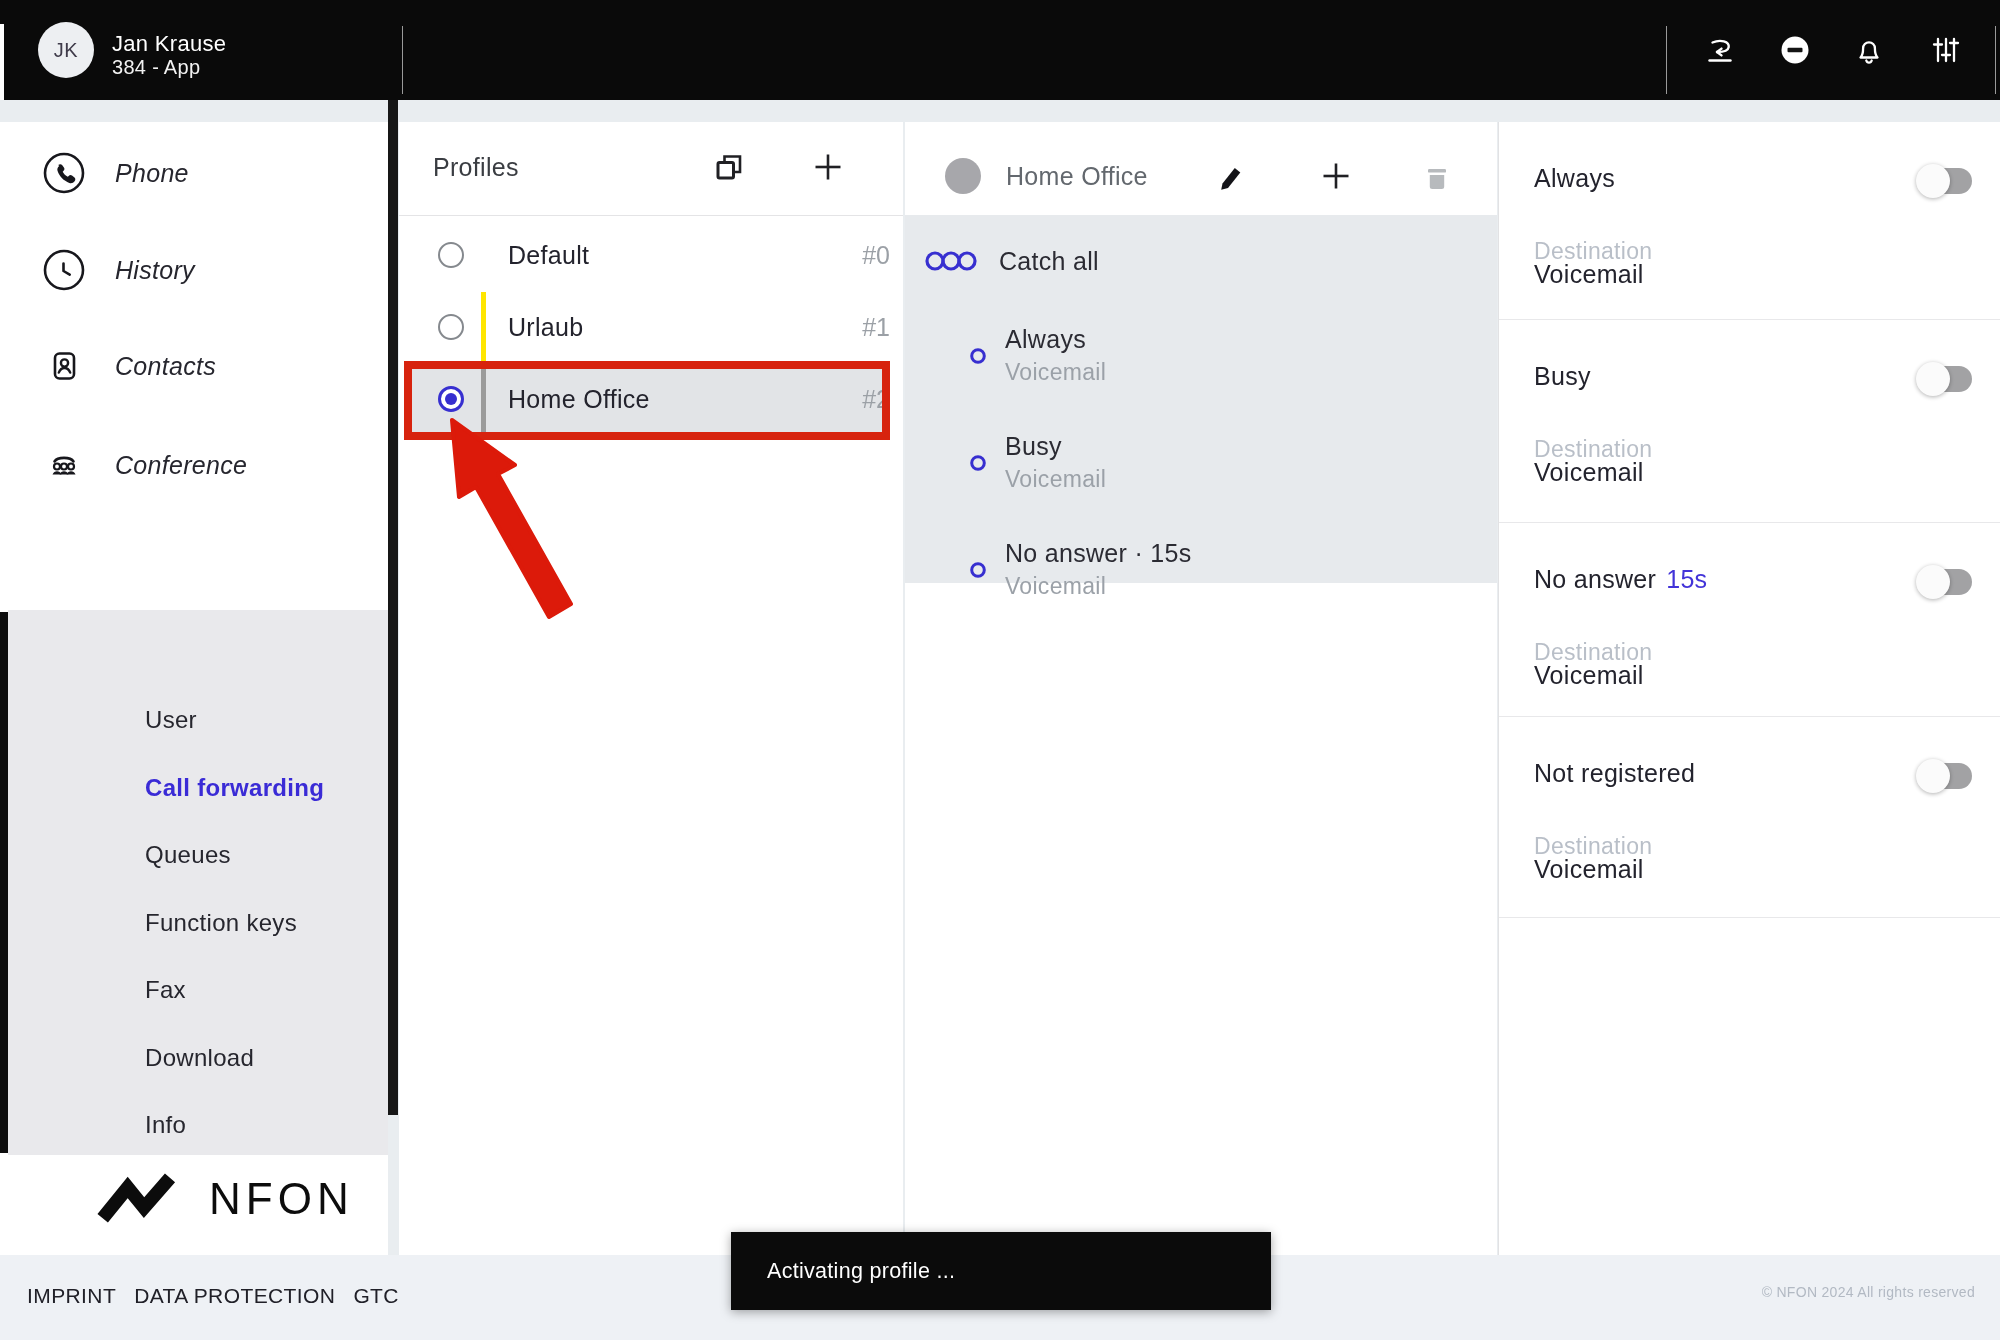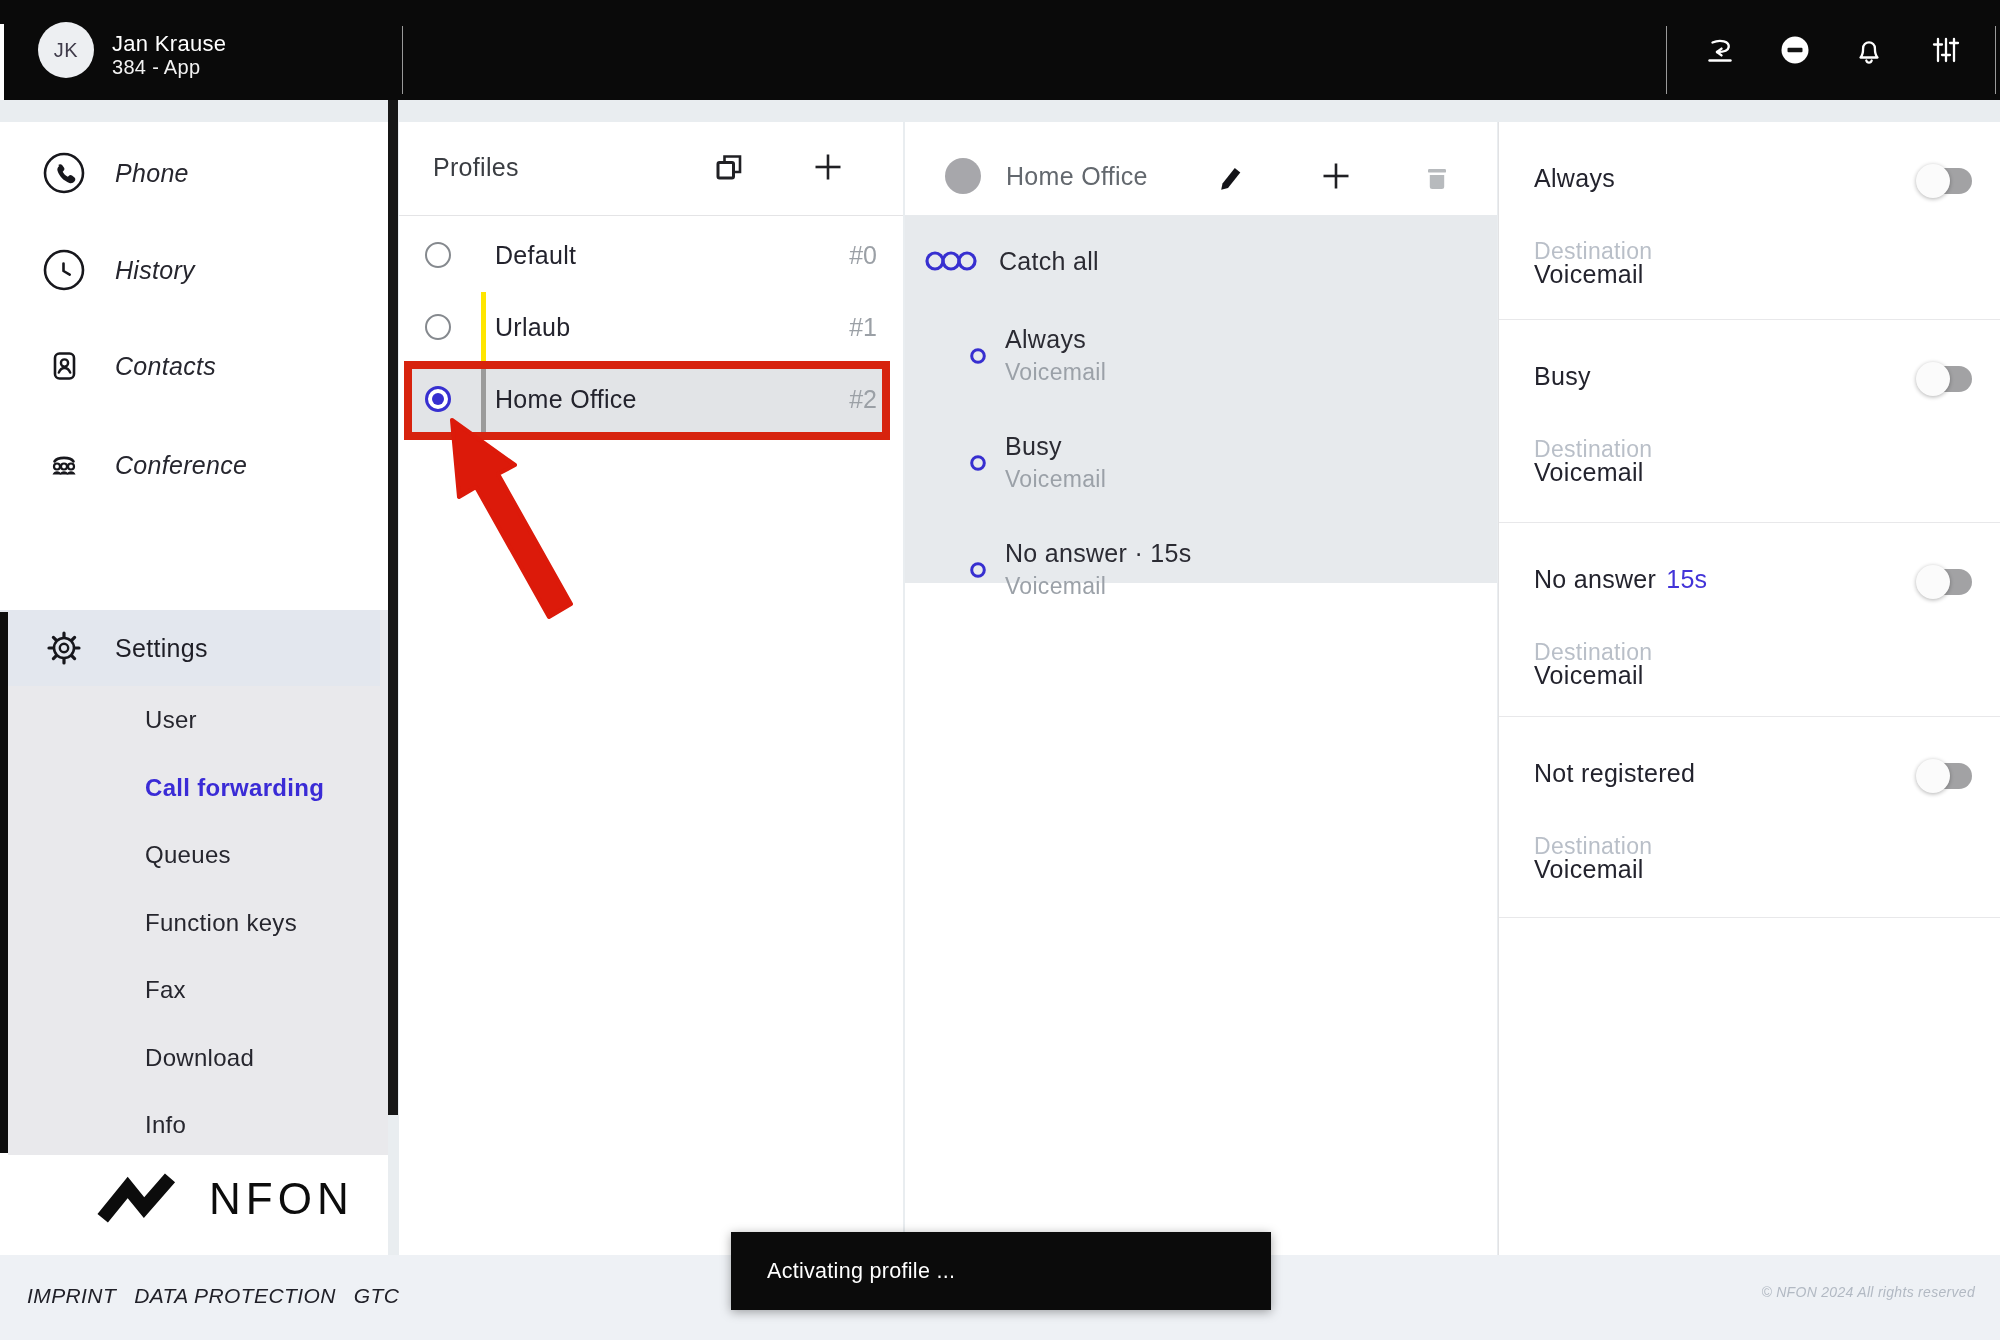--- a/index.html
+++ b/index.html
@@ -31,21 +31,21 @@
   .sub-item.active{color:#3a2bd6;font-weight:bold;}
   .logo-wrap{left:95px;top:1050px;display:flex;align-items:center;gap:14px;}
   .logo-text{font-size:44px;color:#0c0c0c;letter-spacing:5px;}
   .scrollbar-right{left:388px;top:100px;width:10px;height:1015px;background:#171717;z-index:6;}
   .scrollbar-left{left:0;top:612px;width:8px;height:541px;background:#0d0d0d;z-index:7;}
   
   .profiles-col{left:399px;top:122px;width:504px;height:1133px;background:#ffffff;}
   .col-header-title{font-size:25px;letter-spacing:.3px;color:#3a3d42;line-height:30px;}
   .hdr-btn{width:36px;height:36px;cursor:pointer;}
   .hdr-divider{left:0;width:504px;top:93px;height:1px;background:#e4e4e6;}
-  .profile-row{left:0;width:504px;height:72px;display:flex;align-items:center;padding:0 26px;box-sizing:border-box;cursor:pointer;}
+  .profile-row{left:13px;width:504px;height:72px;display:flex;align-items:center;padding:0 26px;box-sizing:border-box;cursor:pointer;}
   .profile-row .pname{margin-left:44px;font-size:25px;color:#23232d;letter-spacing:.3px;}
   .profile-row .pnum{margin-left:auto;font-size:25px;color:#9ba0a6;}
   .radio{width:26px;height:26px;border:2.5px solid #85898e;border-radius:50%;box-sizing:border-box;background:#fff;flex:0 0 auto;}
   .radio.sel{border:3px solid #372fd0;position:relative;}
   .radio.sel::after{content:"";position:absolute;inset:4px;background:#372fd0;border-radius:50%;}
   .marker-bar{width:5px;z-index:2;}
   .row-highlight{left:406px;top:366px;width:484px;height:70px;background:#e2e4e7;z-index:1;}
   .profile-row.z{position:absolute;z-index:3;background:transparent;}
   
   .anno-box{left:404px;top:361px;width:486px;height:79px;border:8px solid #d7230e;box-sizing:border-box;z-index:50;pointer-events:none;}
@@ -64,21 +64,21 @@
   .right-col{left:1498px;top:122px;width:502px;height:1133px;background:#ffffff;border-left:1px solid #e2e2e4;box-sizing:border-box;}
   .fw-section{left:0;width:501px;border-bottom:1px solid #e8e8ea;box-sizing:border-box;}
   .fw-title{left:35px;top:42px;font-size:25px;color:#23232d;letter-spacing:.3px;}
   .fw-accent{color:#4233d8;margin-left:10px;}
   .fw-dest-label{left:35px;top:104px;font-size:23px;color:#b9bfc8;letter-spacing:.3px;margin-top:12px;}
   .fw-dest-value{left:35px;top:138px;font-size:25px;color:#23232d;letter-spacing:.3px;}
   .toggle{right:28px;top:42px;width:56px;height:34px;cursor:pointer;}
   .toggle .track{position:absolute;left:8px;top:4px;width:48px;height:26px;border-radius:13px;background:#a2a2a4;}
   .toggle .knob{position:absolute;left:0;top:0;width:34px;height:34px;border-radius:50%;background:#fbfbfb;box-shadow:0 1px 4px rgba(0,0,0,.3);}
   
-  .footer{left:0;top:1255px;width:2000px;height:85px;background:#eef1f5;z-index:4;font-style:italic;}
+  .footer{left:0;top:1255px;width:2000px;height:85px;background:#eef1f5;z-index:4;}
   .footer-links{left:27px;top:29px;display:flex;gap:18px;}
   .footer-link{font-size:21px;color:#202028;letter-spacing:.4px;cursor:pointer;}
   .copyright{right:25px;top:29px;font-size:14px;color:#b2b9c3;letter-spacing:.3px;}
   
   .toast{left:731px;top:1232px;width:540px;height:78px;background:#0b0b0b;z-index:100;
          display:flex;align-items:center;padding-left:36px;box-sizing:border-box;
          color:#fff;font-size:21.5px;letter-spacing:.3px;box-shadow:0 2px 10px rgba(0,0,0,.35);}
   svg{display:block;}
 </style>
 </head>
@@ -166,37 +166,20 @@
       <path d="M10.5 31.5c1-2.2 2.5-3.3 4.5-3.3s3.5 1.1 4.5 3.3z" fill="#17171c"></path>
       <path d="M17.5 31.5c1-2.2 2.5-3.3 4.5-3.3s3.5 1.1 4.5 3.3z" fill="#17171c"></path>
       <path d="M24.5 31.5c1-2.2 2.5-3.3 4.5-3.3s3.5 1.1 4.5 3.3z" fill="#17171c"></path>
     </svg>
     <span class="lbl">Conference</span>
   </div>
 
 
   <div class="abs settings-block"></div>
 
-  <div class="abs settings-row">
-    <svg viewBox="0 0 44 44" width="44" height="44">
-      <circle cx="22" cy="22" r="10" fill="none" stroke="#17171c" stroke-width="2.6"></circle>
-      <circle cx="22" cy="22" r="4.2" fill="none" stroke="#17171c" stroke-width="2.4"></circle>
-      <g stroke="#17171c" stroke-width="3.2" stroke-linecap="round">
-        <line x1="33.5" y1="22" x2="37" y2="22"></line>
-        <line x1="30.1" y1="30.1" x2="32.6" y2="32.6"></line>
-        <line x1="22" y1="33.5" x2="22" y2="37"></line>
-        <line x1="13.9" y1="30.1" x2="11.4" y2="32.6"></line>
-        <line x1="10.5" y1="22" x2="7" y2="22"></line>
-        <line x1="13.9" y1="13.9" x2="11.4" y2="11.4"></line>
-        <line x1="22" y1="10.5" x2="22" y2="7"></line>
-        <line x1="30.1" y1="13.9" x2="32.6" y2="11.4"></line>
-      </g>
-    </svg>
-    <span class="lbl">Settings</span>
-  </div>
 
   <div class="abs sub-item" style="top:583px;">User</div>
   <div class="abs sub-item active" style="top:651px;">Call forwarding</div>
   <div class="abs sub-item" style="top:718px;">Queues</div>
   <div class="abs sub-item" style="top:786px;">Function keys</div>
   <div class="abs sub-item" style="top:853px;">Fax</div>
   <div class="abs sub-item" style="top:921px;">Download</div>
   <div class="abs sub-item" style="top:988px;">Info</div>
 
   <div class="abs logo-wrap">

